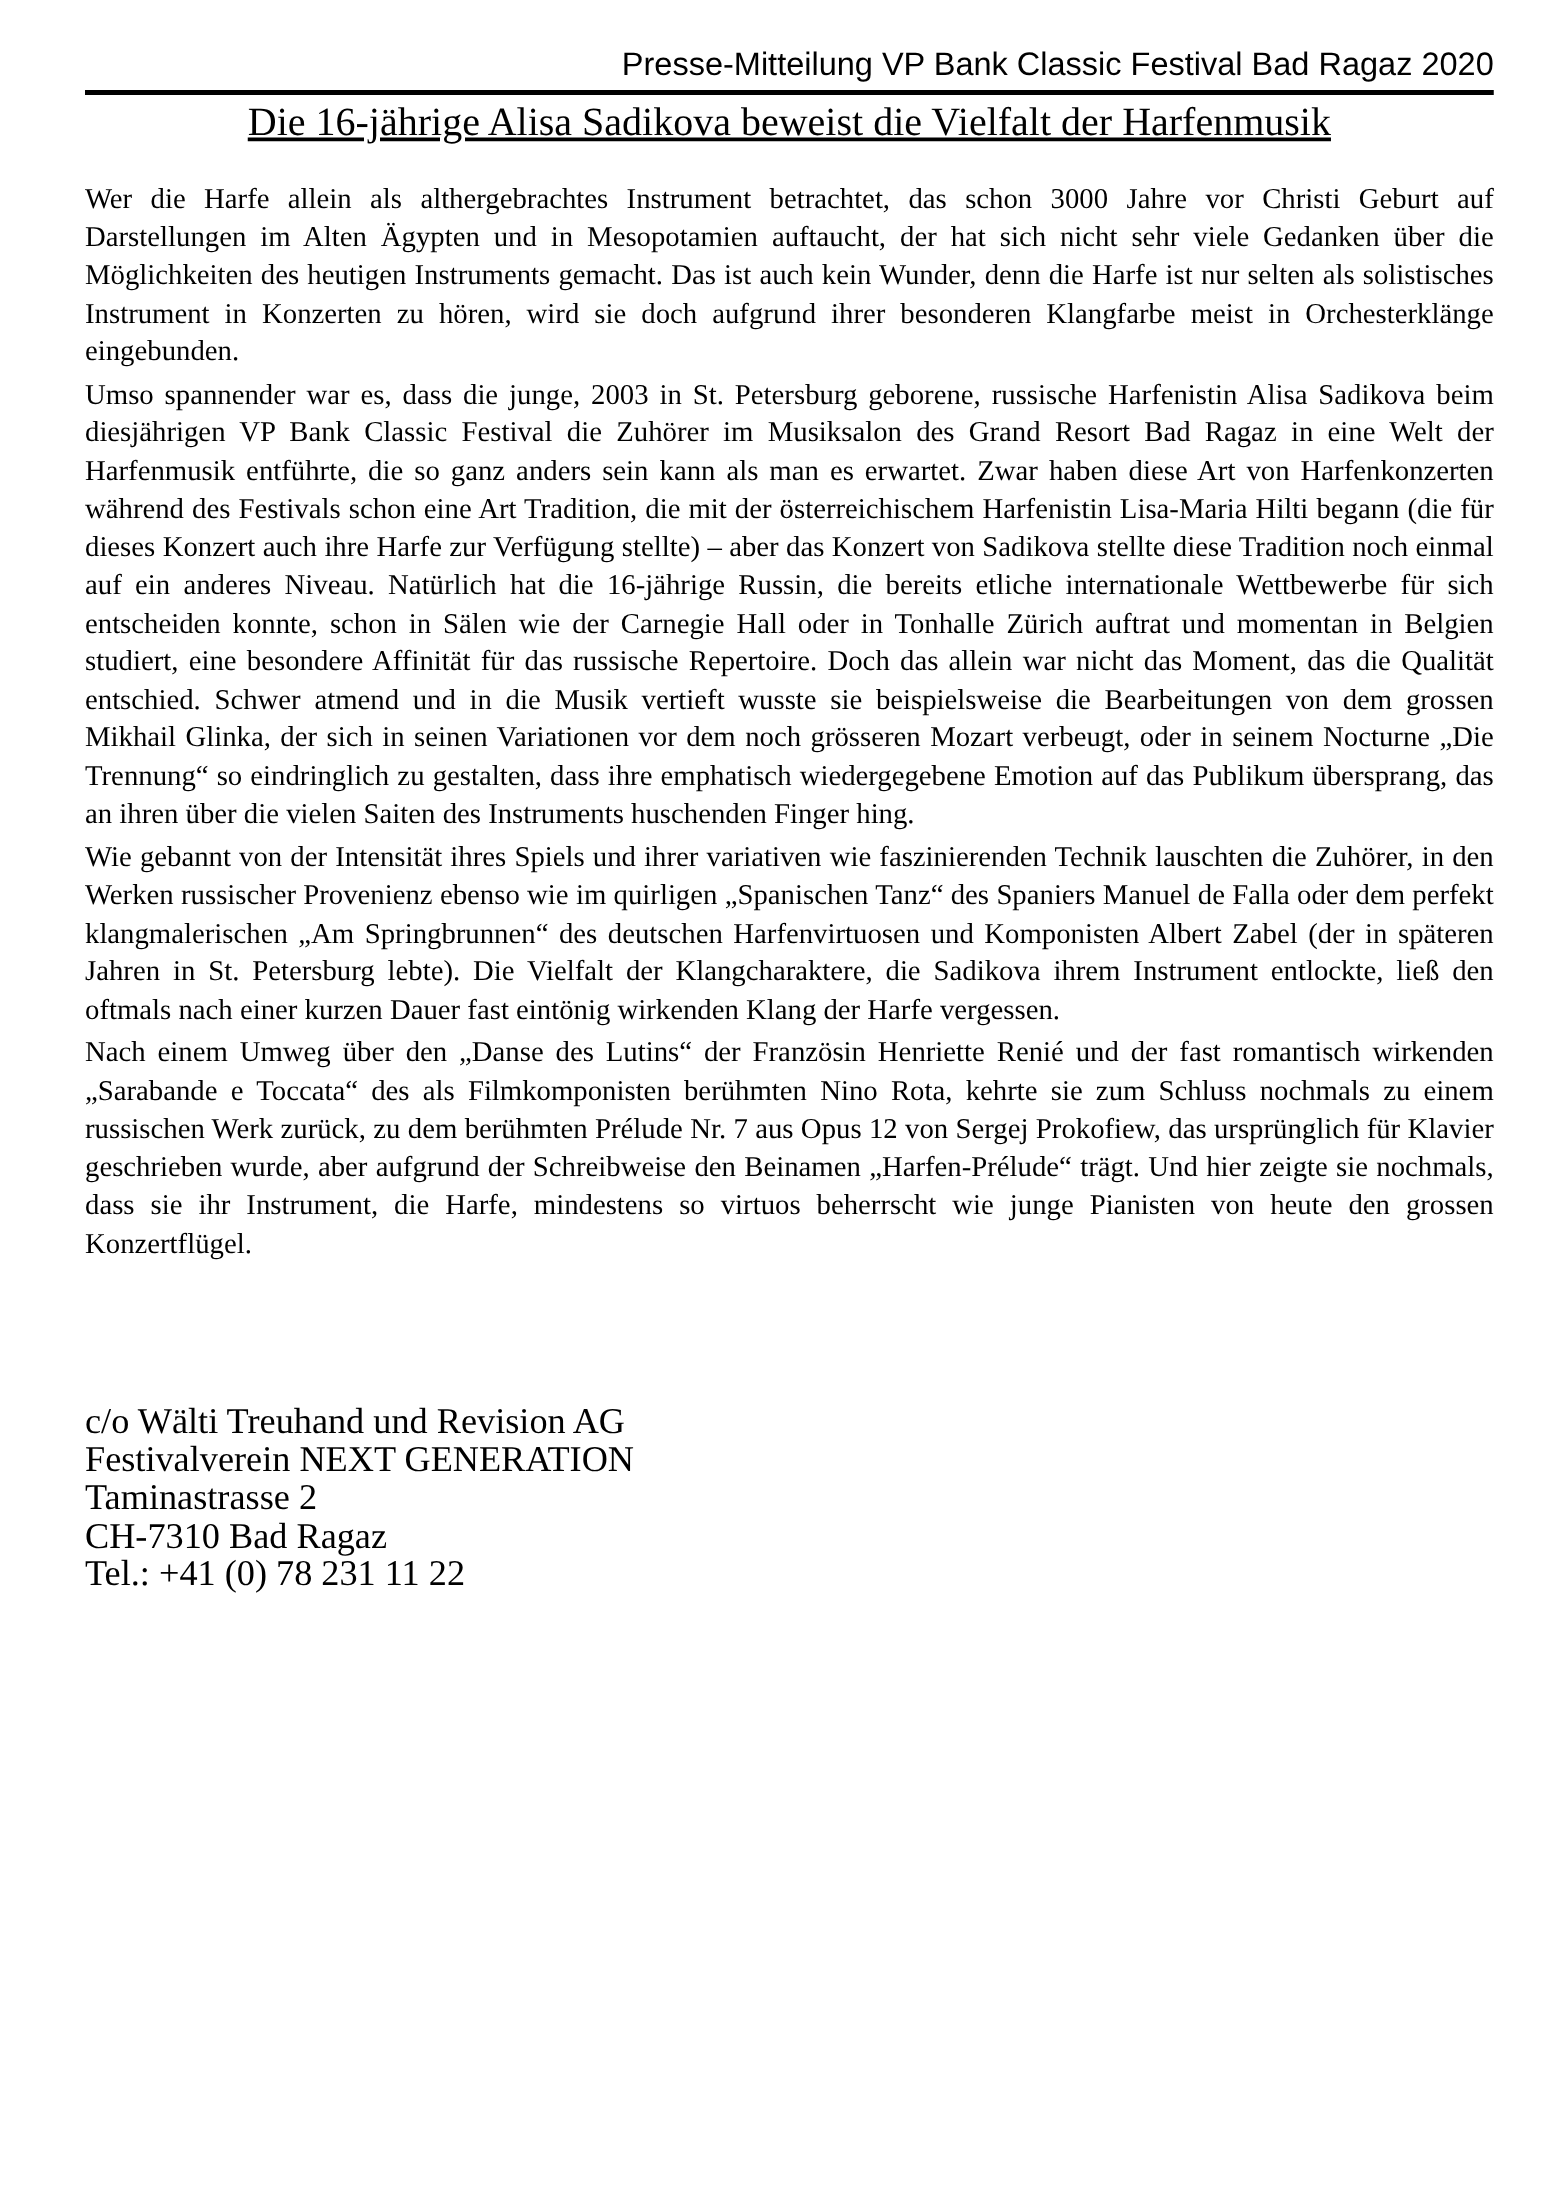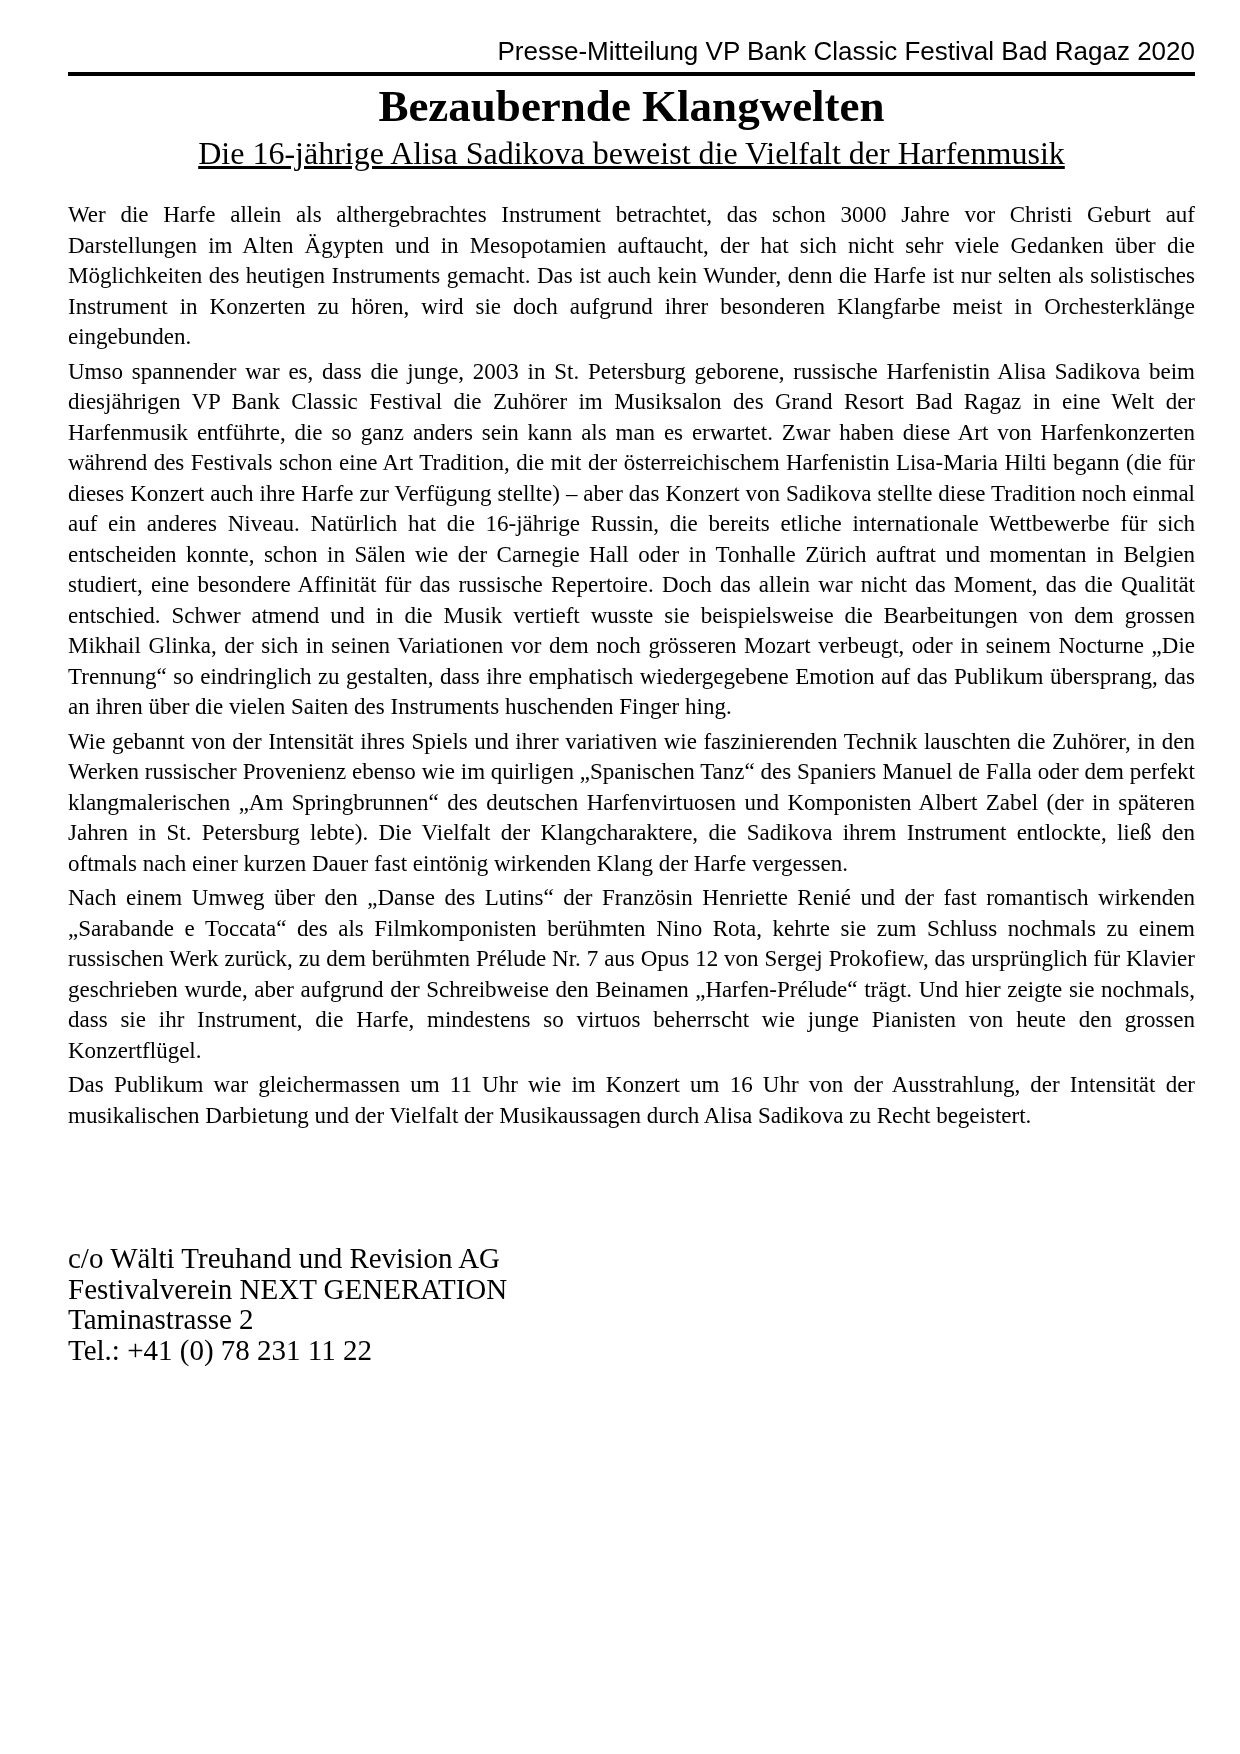--- a/index.html
+++ b/index.html
@@ -67,32 +67,31 @@
 </style>
 </head>
 <body>
 
 <div class="page">
 
   <div class="doc-header">
     <span>Presse-Mitteilung VP Bank Classic Festival Bad Ragaz 2020</span>
   </div>
 
-  <h1 class="title">Bezaubernde Klangwelten</h1>
 
   <div class="subtitle">Die 16-jährige Alisa Sadikova beweist die Vielfalt der Harfenmusik</div>
 
   <div class="body-text">
     <p>Wer die Harfe allein als althergebrachtes Instrument betrachtet, das schon 3000 Jahre vor Christi Geburt auf Darstellungen im Alten Ägypten und in Mesopotamien auftaucht, der hat sich nicht sehr viele Gedanken über die Möglichkeiten des heutigen Instruments gemacht. Das ist auch kein Wunder, denn die Harfe ist nur selten als solistisches Instrument in Konzerten zu hören, wird sie doch aufgrund ihrer besonderen Klangfarbe meist in Orchesterklänge eingebunden.</p>
     <p>Umso spannender war es, dass die junge, 2003 in St. Petersburg geborene, russische Harfenistin Alisa Sadikova beim diesjährigen VP Bank Classic Festival die Zuhörer im Musiksalon des Grand Resort Bad Ragaz in eine Welt der Harfenmusik entführte, die so ganz anders sein kann als man es erwartet. Zwar haben diese Art von Harfenkonzerten während des Festivals schon eine Art Tradition, die mit der österreichischem Harfenistin Lisa-Maria Hilti begann (die für dieses Konzert auch ihre Harfe zur Verfügung stellte) – aber das Konzert von Sadikova stellte diese Tradition noch einmal auf ein anderes Niveau. Natürlich hat die 16-jährige Russin, die bereits etliche internationale Wettbewerbe für sich entscheiden konnte, schon in Sälen wie der Carnegie Hall oder in Tonhalle Zürich auftrat und momentan in Belgien studiert, eine besondere Affinität für das russische Repertoire. Doch das allein war nicht das Moment, das die Qualität entschied. Schwer atmend und in die Musik vertieft wusste sie beispielsweise die Bearbeitungen von dem grossen Mikhail Glinka, der sich in seinen Variationen vor dem noch grösseren Mozart verbeugt, oder in seinem Nocturne „Die Trennung“ so eindringlich zu gestalten, dass ihre emphatisch wiedergegebene Emotion auf das Publikum übersprang, das an ihren über die vielen Saiten des Instruments huschenden Finger hing.</p>
     <p>Wie gebannt von der Intensität ihres Spiels und ihrer variativen wie faszinierenden Technik lauschten die Zuhörer, in den Werken russischer Provenienz ebenso wie im quirligen „Spanischen Tanz“ des Spaniers Manuel de Falla oder dem perfekt klangmalerischen „Am Springbrunnen“ des deutschen Harfenvirtuosen und Komponisten Albert Zabel (der in späteren Jahren in St. Petersburg lebte). Die Vielfalt der Klangcharaktere, die Sadikova ihrem Instrument entlockte, ließ den oftmals nach einer kurzen Dauer fast eintönig wirkenden Klang der Harfe vergessen.</p>
     <p>Nach einem Umweg über den „Danse des Lutins“ der Französin Henriette Renié und der fast romantisch wirkenden „Sarabande e Toccata“ des als Filmkomponisten berühmten Nino Rota, kehrte sie zum Schluss nochmals zu einem russischen Werk zurück, zu dem berühmten Prélude Nr. 7 aus Opus 12 von Sergej Prokofiew, das ursprünglich für Klavier geschrieben wurde, aber aufgrund der Schreibweise den Beinamen „Harfen-Prélude“ trägt. Und hier zeigte sie nochmals, dass sie ihr Instrument, die Harfe, mindestens so virtuos beherrscht wie junge Pianisten von heute den grossen Konzertflügel.</p>
-    <p>Das Publikum war gleichermassen um 11 Uhr wie im Konzert um 16 Uhr von der Ausstrahlung, der Intensität der musikalischen Darbietung und der Vielfalt der Musikaussagen durch Alisa Sadikova zu Recht begeistert.</p>
   </div>
 
   <div class="footer">
     <div>c/o Wälti Treuhand und Revision AG</div>
     <div>Festivalverein NEXT GENERATION</div>
     <div>Taminastrasse 2</div>
+    <div>CH-7310 Bad Ragaz</div>
     <div>Tel.: +41 (0) 78 231 11 22</div>
   </div>
 
 </div>
 
 </body></html>

